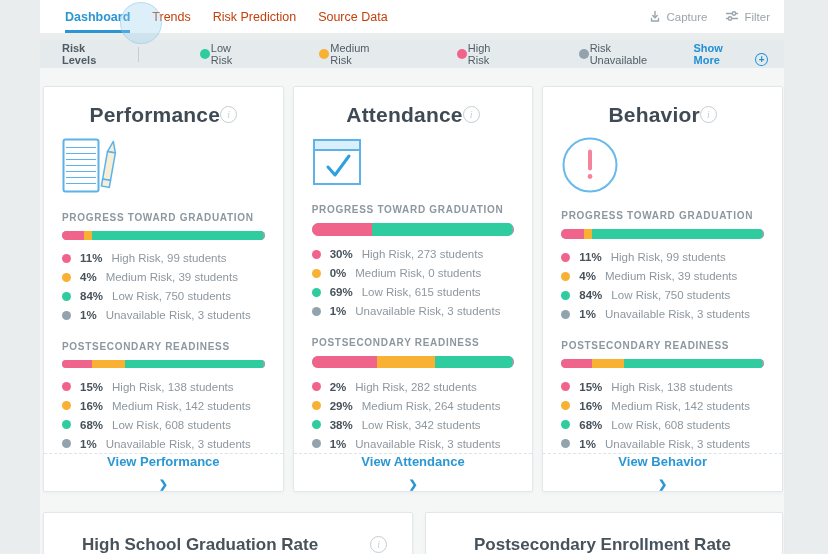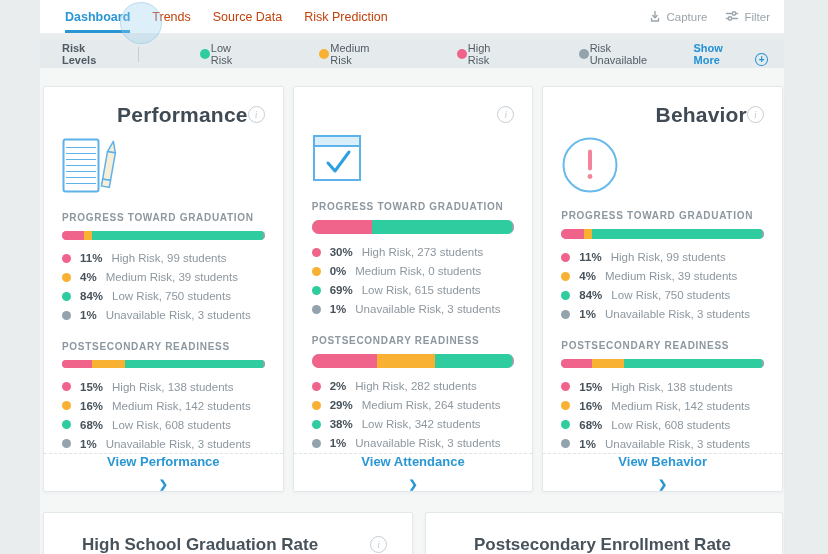--- a/index.html
+++ b/index.html
@@ -32,21 +32,21 @@
                display:flex; align-items:center; justify-content:center; }
   .plus-icon::before { content:"+"; font-size:10px; line-height:1; color:#2190d6; font-weight:bold; }
 
   
   .content { background:#f5f7f7; height:486px; padding:18px 0 0 0; }
   .cards-row { display:grid; grid-template-columns:1fr 1fr 1fr; gap:9px; padding:0 1px 0 3px; }
 
   .card { background:#fff; border:1px solid #e2e8ea; border-radius:2px;
           box-shadow:0 1px 3px rgba(70,90,100,0.06); height:406px;
           display:flex; flex-direction:column; padding:16px 18px 0; }
-  .card-head { display:flex; justify-content:flex-end; align-items:flex-start; }
+  .card-head { display:flex; justify-content:center; align-items:flex-start; }
   .card-title { font-size:21px; font-weight:bold; color:#3f4a54; letter-spacing:0.2px; }
   .info-icon { width:17px; height:17px; border:1.5px solid #c5cdd2; border-radius:50%;
                display:flex; align-items:center; justify-content:center; margin-top:3px; cursor:pointer; flex:none; }
   .info-icon::before { content:"i"; font-family:"Liberation Serif", serif; font-style:italic;
                font-size:10px; color:#c5cdd2; }
   .card-icon { height:64px; margin-top:9px; display:flex; align-items:flex-start; }
 
   .section-label { margin-top:16px; font-size:10px; font-weight:bold; color:#8d979f; letter-spacing:0.7px; }
   .bar { margin-top:8px; height:17px; border-radius:9px; background:#a9b3b9; display:flex; overflow:hidden; }
   .seg { height:100%; }
@@ -73,22 +73,22 @@
 </style>
 </head>
 <body>
 
 <div class="app">
 
   <div class="nav">
     <div class="nav-tabs" id="nav-tabs">
         <div class="tab active">Dashboard</div>
         <div class="tab">Trends</div>
+        <div class="tab">Risk Prediction</div>
         <div class="tab">Source Data</div>
-        <div class="tab">Risk Prediction</div>
       </div>
     <div class="click-circle"></div>
     <div class="nav-actions" id="nav-actions">
         <div class="nav-action">
           <span><svg width="14" height="14" viewBox="0 0 14 14" fill="none" stroke="#9aa5ac" stroke-width="1.4" stroke-linecap="round" stroke-linejoin="round">
               <path d="M3.5 9.5v2.5h7V9.5"></path>
               <path d="M7 2.5v6"></path>
               <path d="M4.8 6.4 7 8.7l2.2-2.3"></path>
             </svg></span>
           <span>Capture</span>
@@ -210,20 +210,21 @@
           </div>
           <div class="card-footer">
             <a class="view-link">
               <span>View Performance</span>
               <span class="chev"></span>
             </a>
           </div>
         </div>
         <div class="card">
           <div class="card-head">
+            <div class="card-title">Attendance</div>
             <span class="info-icon"></span>
           </div>
           <div class="card-icon">
             <svg width="52" height="52" viewBox="0 0 52 52">
               <rect x="2" y="4" width="46" height="44" fill="#fff" stroke="#5db2ea" stroke-width="2"></rect>
               <rect x="2" y="4" width="46" height="10" fill="#d9effb" stroke="#5db2ea" stroke-width="2"></rect>
               <path d="M16 31l7 8 14-19" stroke="#2e9fe0" stroke-width="3" fill="none" stroke-linecap="round" stroke-linejoin="round"></path>
             </svg>
           </div>
           <div class="section-label">PROGRESS TOWARD GRADUATION</div>

